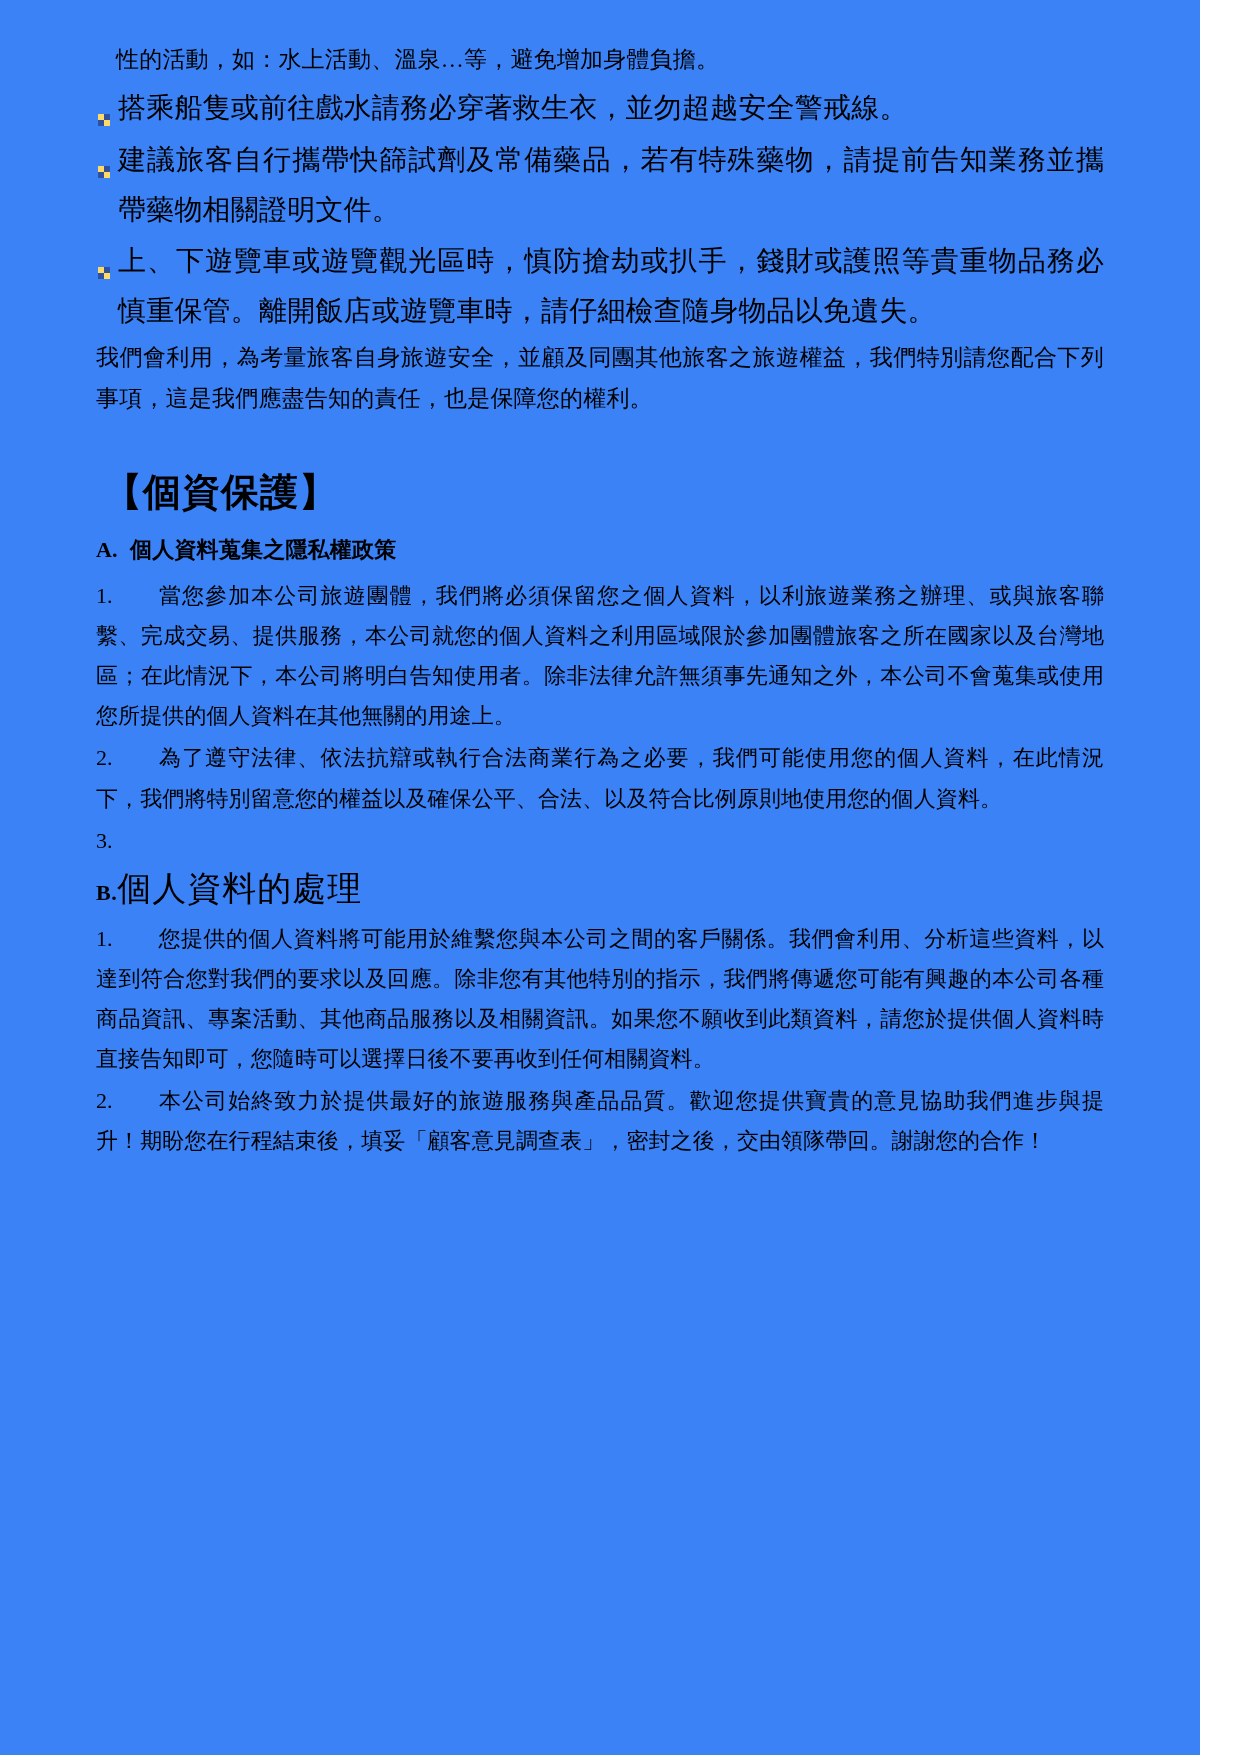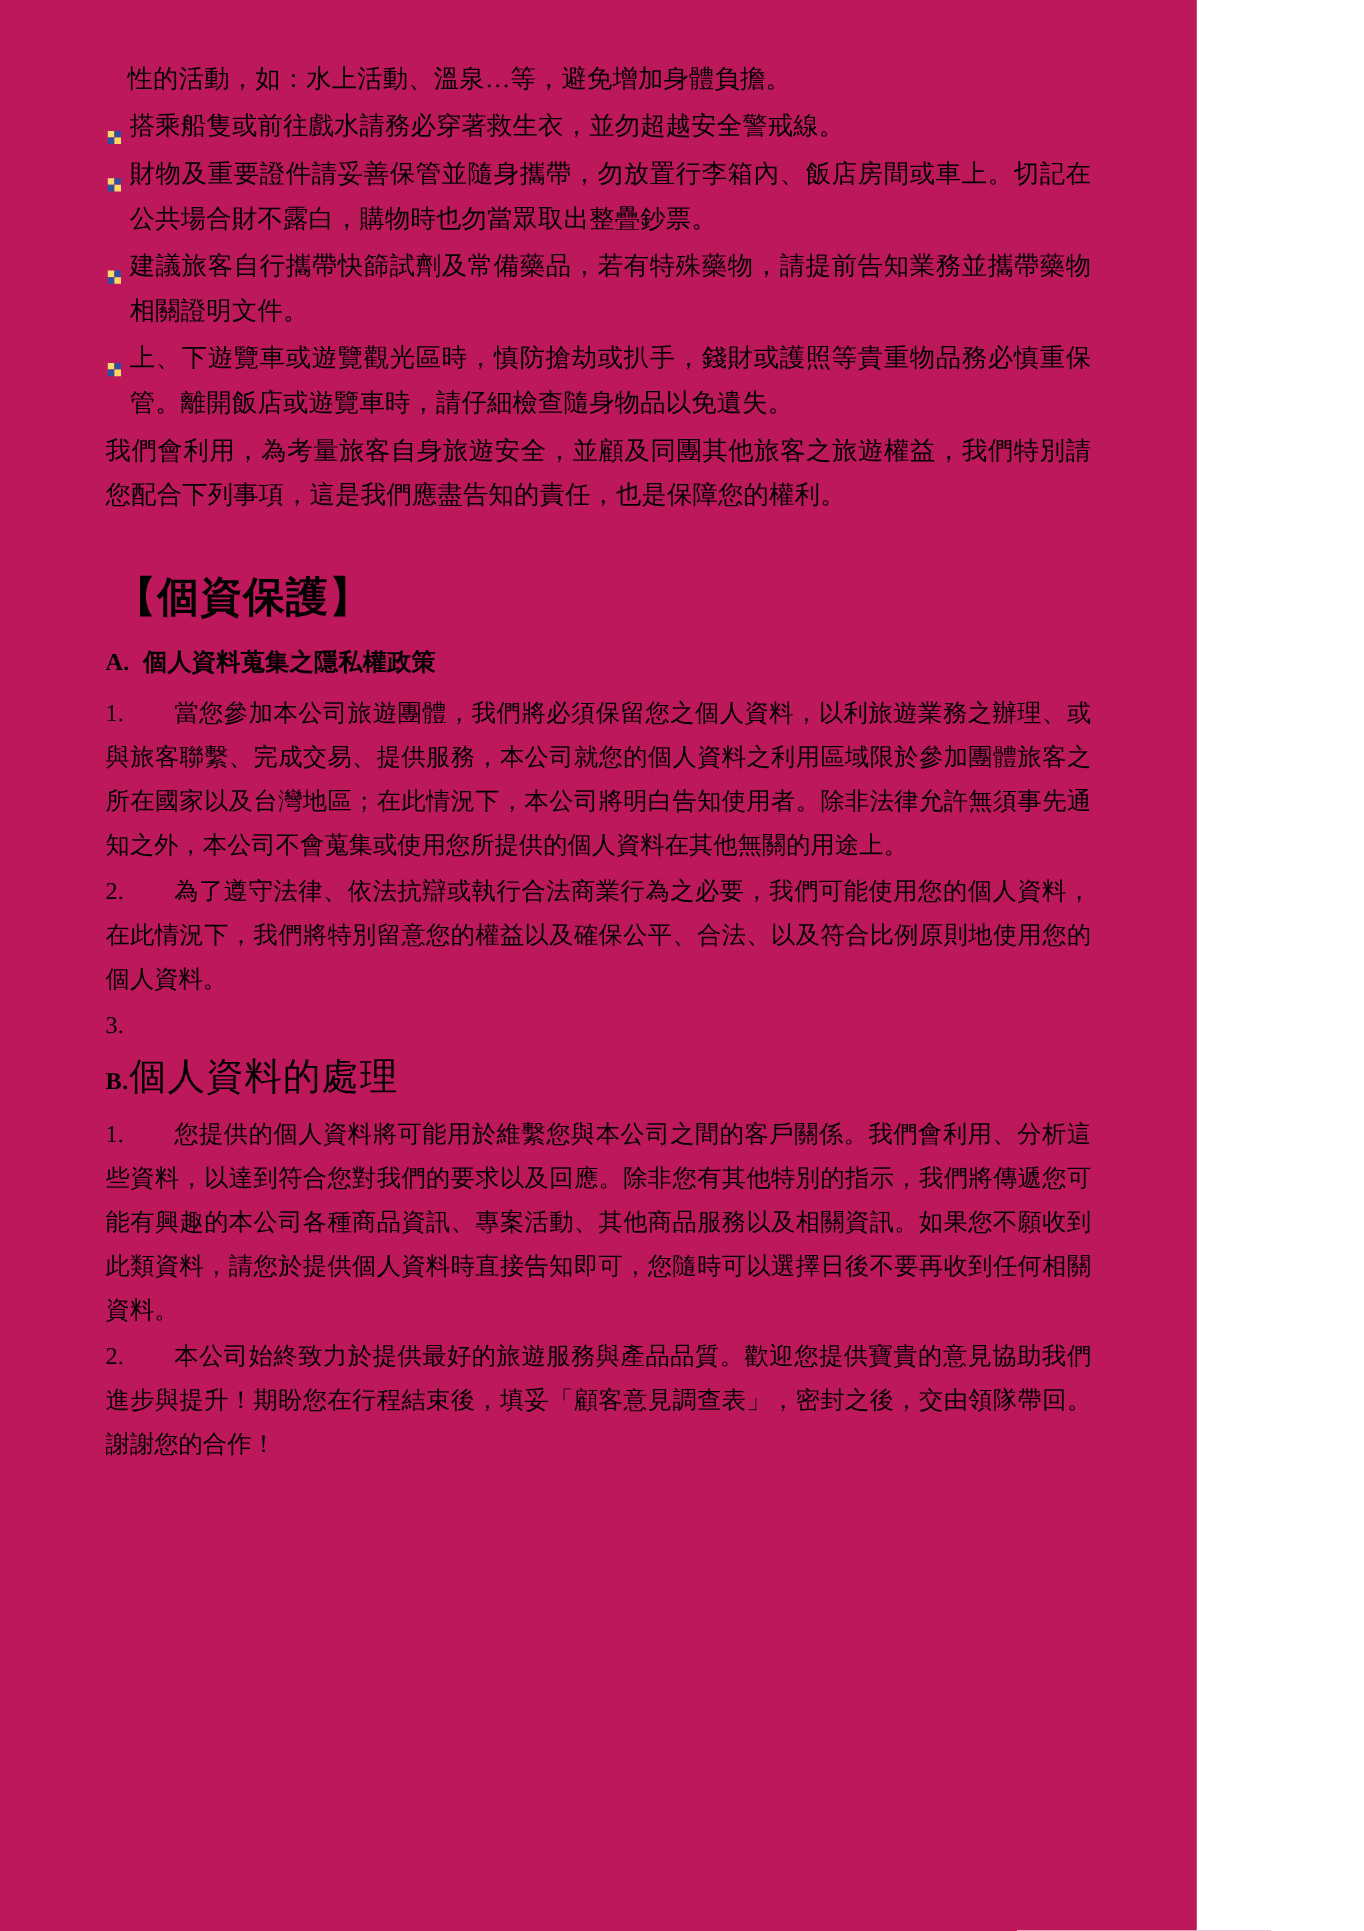--- a/index.html
+++ b/index.html
@@ -5,43 +5,43 @@
   html, body {
     margin: 0;
     padding: 0;
     background: #ffffff;
   }
   body {
     font-family: "Liberation Serif", "DejaVu Serif", serif;
     color: #000000;
   }
   .page {
-    width: 1088px;
+    width: 1200px;
     height: 1755px;
     position: relative;
     box-sizing: border-box;
-    padding: 52px 96px 40px 96px;
-    background: #be185d;
+    padding: 40px 96px 40px 96px;
+    background: #3b82f6;
     overflow: hidden;
   }
   .doc-body {
     width: 100%;
   }
   
   .para {
     font-size: 23px;
     line-height: 1.78;
     margin: 0 0 2px 0;
     text-align: justify;
     letter-spacing: 0.2px;
   }
   .bullet-item {
     position: relative;
     padding-left: 22px;
-    font-size: 23px;
+    font-size: 28px;
     line-height: 1.78;
     margin: 0 0 2px 0;
     text-align: justify;
     letter-spacing: 0.2px;
   }
   .bullet-item .bullet-icon {
     position: absolute;
     left: 0;
     top: 11px;
     width: 16px;
@@ -135,21 +135,20 @@
 
     <div class="bullet-item">
       <span class="bullet-icon">
         <svg viewBox="0 0 16 16" width="16" height="16" xmlns="http://www.w3.org/2000/svg">
           <polygon points="2,2 8,2 8,8 2,8" fill="#ffd966"></polygon>
           <polygon points="8,2 14,2 14,8 8,8" fill="#2f4f9f"></polygon>
           <polygon points="2,8 8,8 8,14 2,14" fill="#2f4f9f"></polygon>
           <polygon points="8,8 14,8 14,14 8,14" fill="#ffd966"></polygon>
         </svg>
       </span>
-      <span>財物及重要證件請妥善保管並隨身攜帶，勿放置行李箱內、飯店房間或車上。切記在公共場合財不露白，購物時也勿當眾取出整疊鈔票。</span>
     </div>
 
     <div class="bullet-item">
       <span class="bullet-icon">
         <svg viewBox="0 0 16 16" width="16" height="16" xmlns="http://www.w3.org/2000/svg">
           <polygon points="2,2 8,2 8,8 2,8" fill="#ffd966"></polygon>
           <polygon points="8,2 14,2 14,8 8,8" fill="#2f4f9f"></polygon>
           <polygon points="2,8 8,8 8,14 2,14" fill="#2f4f9f"></polygon>
           <polygon points="8,8 14,8 14,14 8,14" fill="#ffd966"></polygon>
         </svg>

